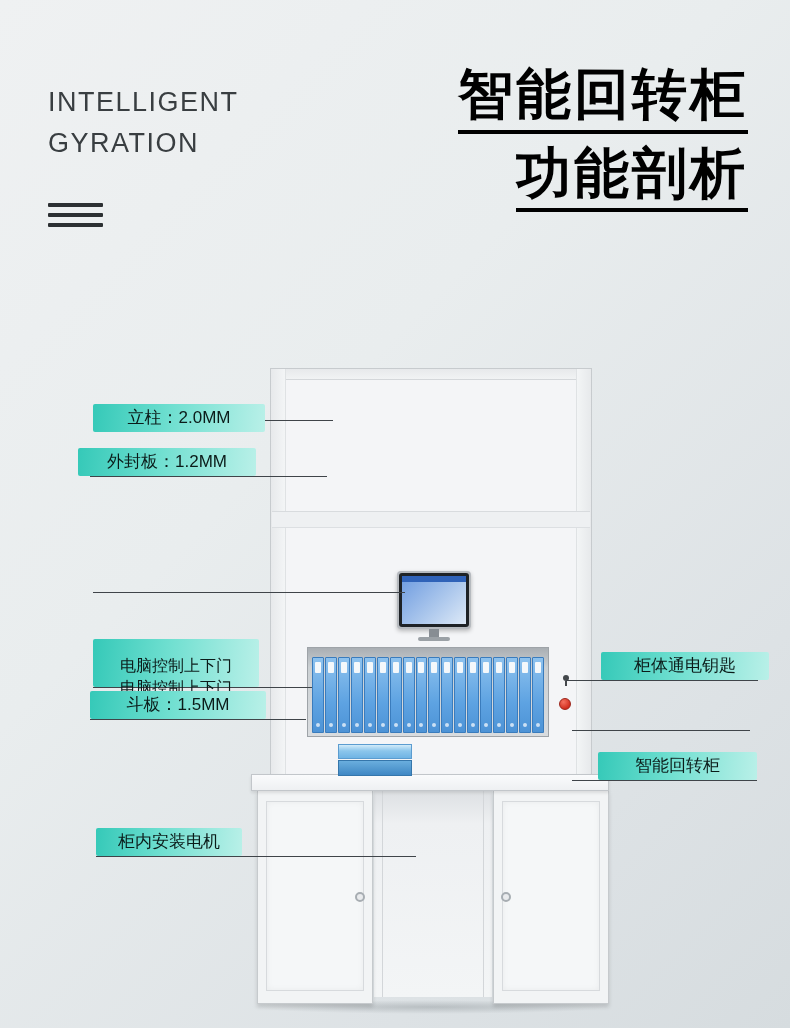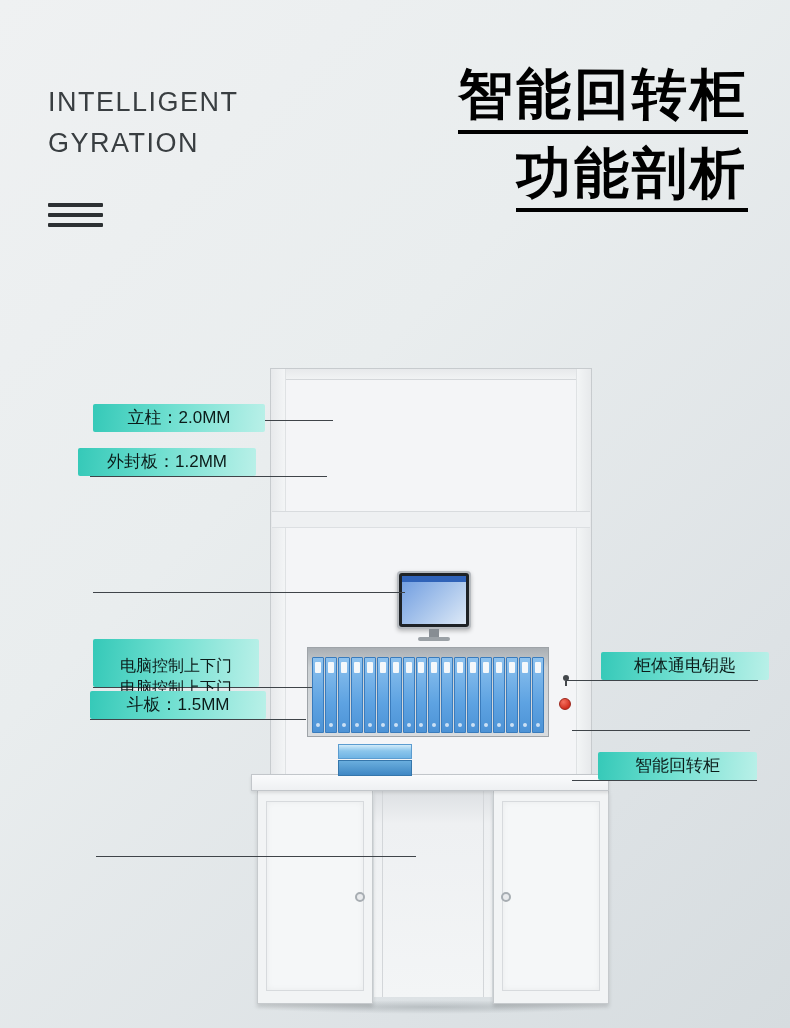--- a/index.html
+++ b/index.html
@@ -261,20 +261,21 @@
 
   <div class="pill pill-two p4">
     <div>电脑控制上下门</div>
     <div>电脑控制上下门</div>
   </div>
   <div class="cline l4"></div>
 
   <div class="pill p5">斗板：1.5MM</div>
   <div class="cline l5"></div>
 
+  <div class="pill p6">柜内安装电机</div>
   <div class="cline l6"></div>
 
   <div class="pill p7">柜体通电钥匙</div>
   <div class="cline l7"></div>
 
   <div class="cline l8"></div>
 
   <div class="pill p9">智能回转柜</div>
   <div class="cline l9"></div>
 

